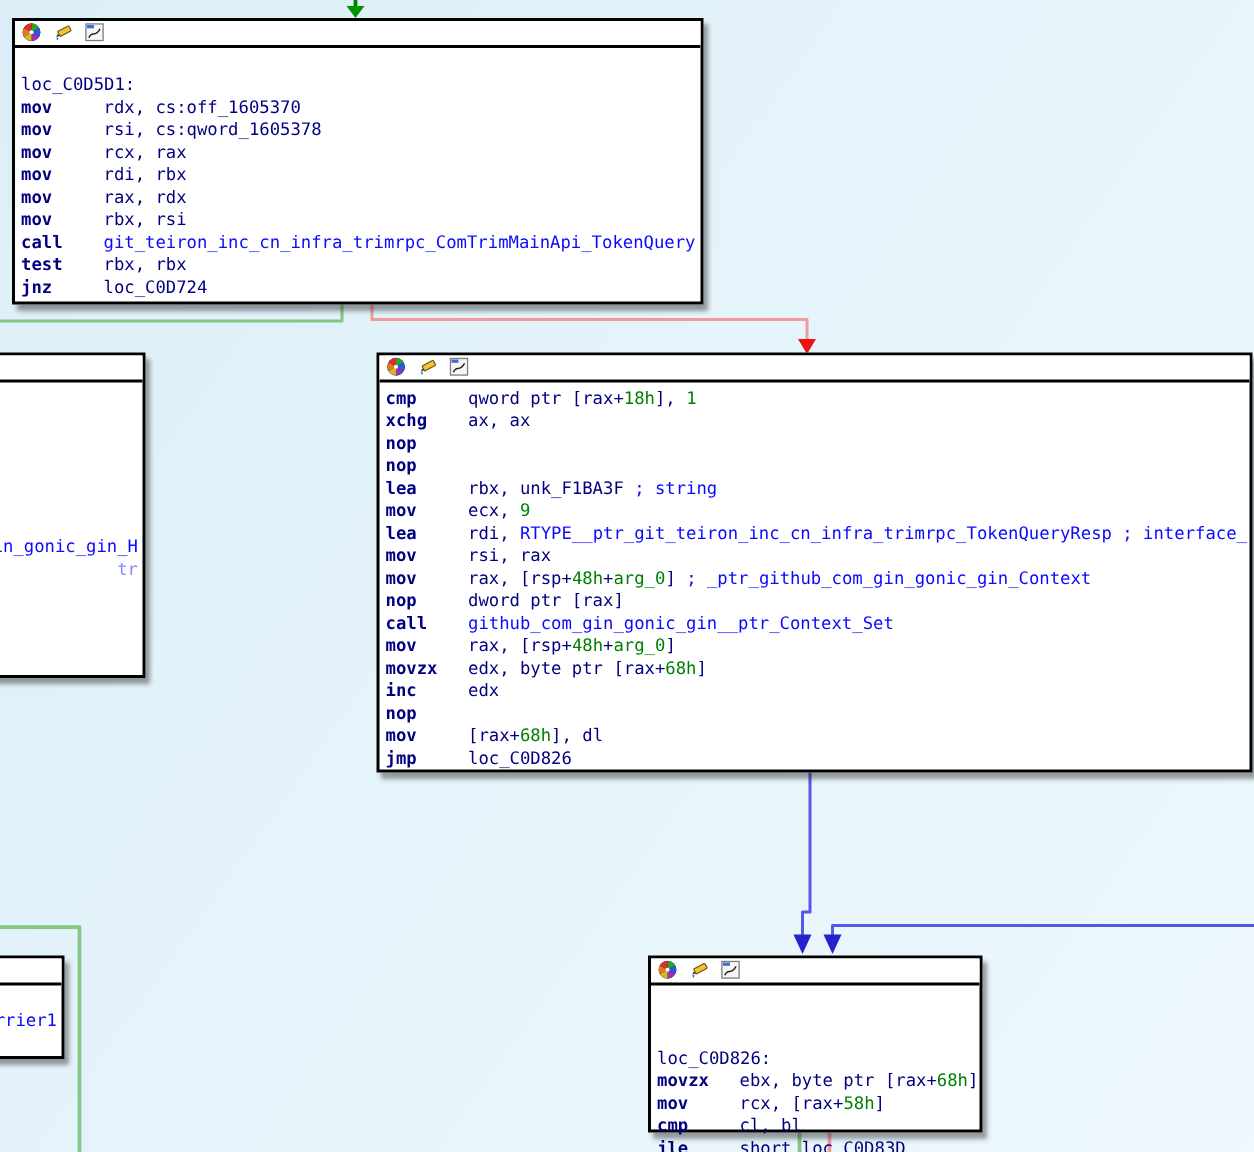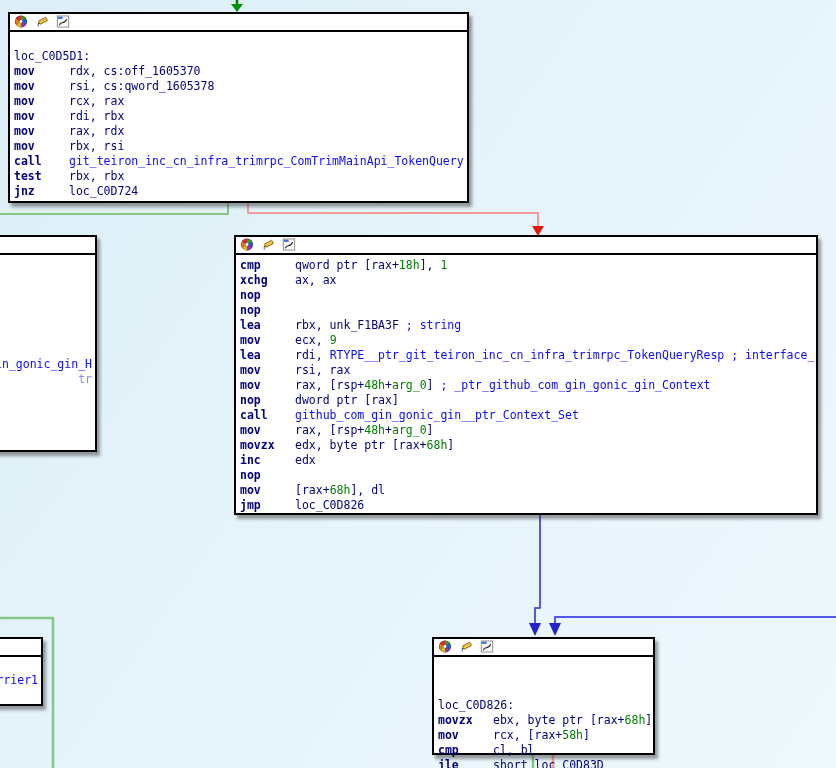--- a/index.html
+++ b/index.html
@@ -25,21 +25,21 @@
   }
   .asm-line{height:15px;padding-left:4px;}
   .mn{display:inline-block;width:55px;font-weight:bold;}
   .ops{white-space:pre;}
   .c-nav{color:var(--asm-default);}
   .c-grn{color:var(--asm-number);}
   .c-blu{color:var(--asm-name);}
   .c-pale{color:var(--asm-faded);}
   .blk-top{left:8px;top:12px;width:461px;height:191px;}
   .blk-top .block-body{padding-top:17px;}
-  .blk-middle{left:234px;top:235px;width:584px;height:280px;}
+  .blk-middle{left:251px;top:235px;width:584px;height:280px;}
   .blk-middle .block-body{padding-top:3px;}
   .blk-bottom{left:432px;top:637px;width:223px;height:118px;}
   .blk-bottom .block-body{padding-top:15px;margin-top:26px;}
   .blk-left-mid{left:-300px;top:235px;width:397px;height:217px;}
   .blk-left-mid .block-body{padding-top:102px;}
   .blk-left-bottom{left:-300px;top:637px;width:343px;height:69px;}
   .blk-left-bottom .block-body{padding-top:16px;}
   .partial .asm-line{text-align:right;padding-right:3px;}
   .hicon{width:14px;height:13px;display:inline-block;}
 </style>

